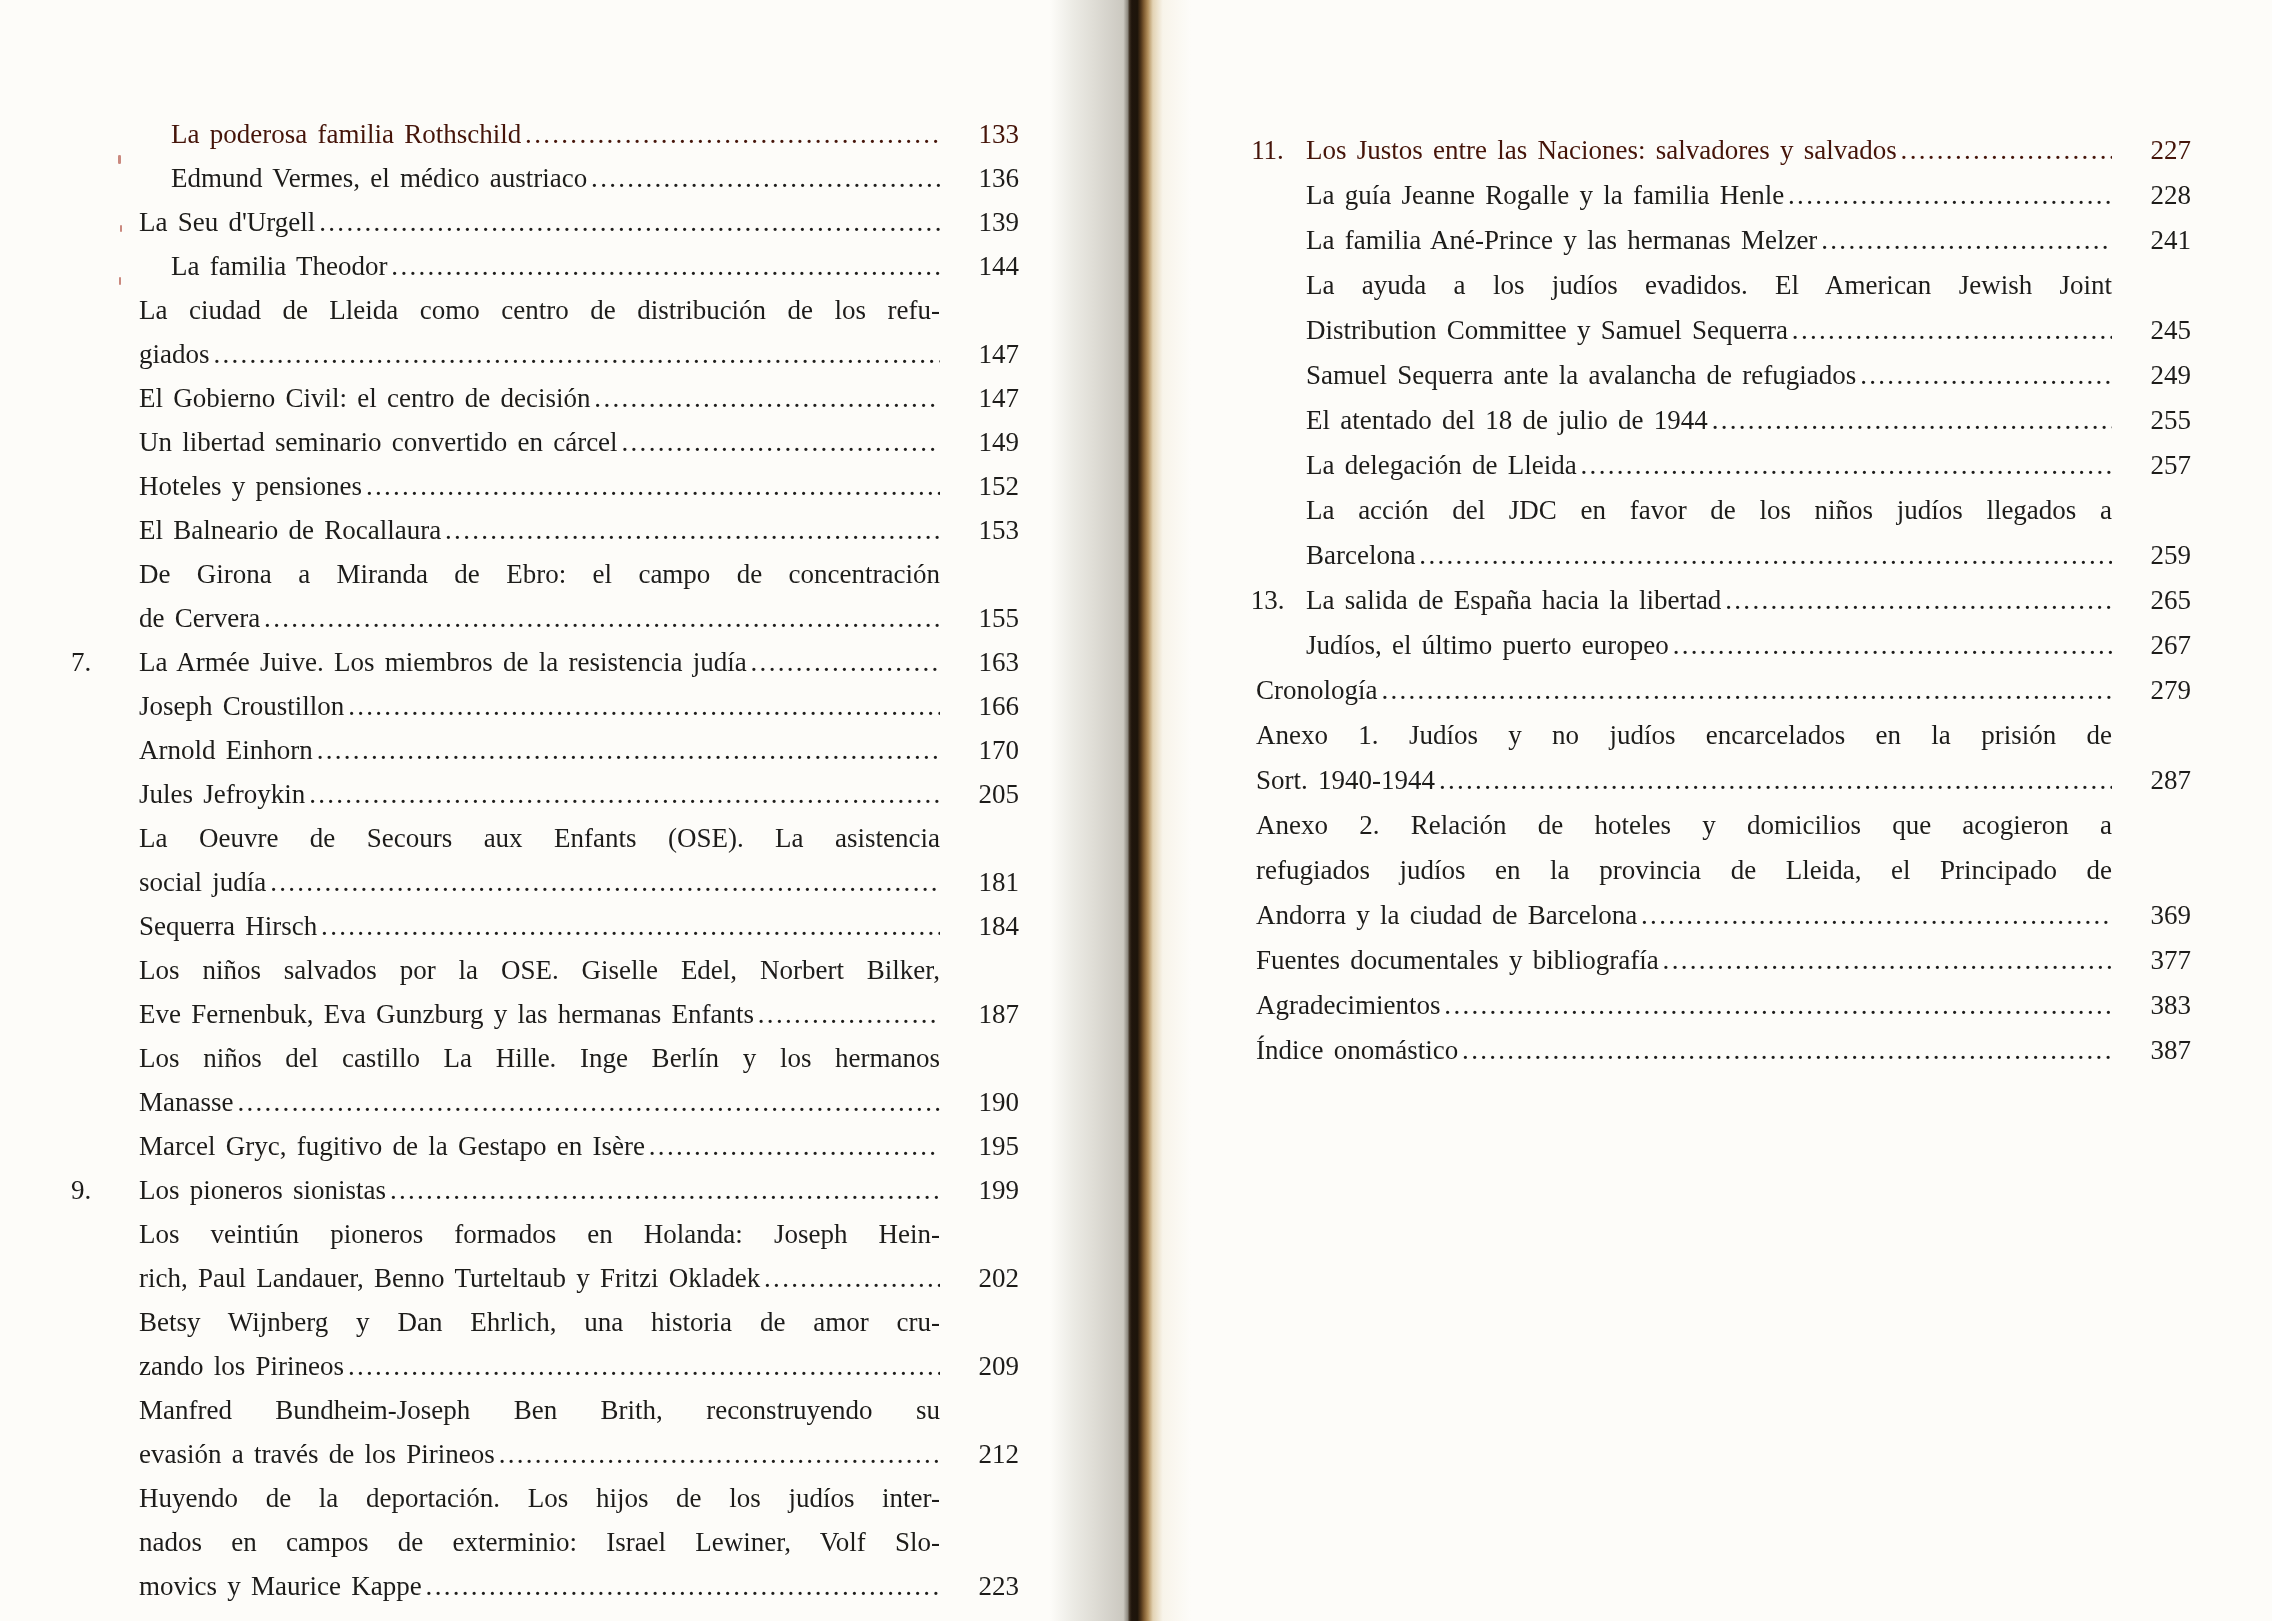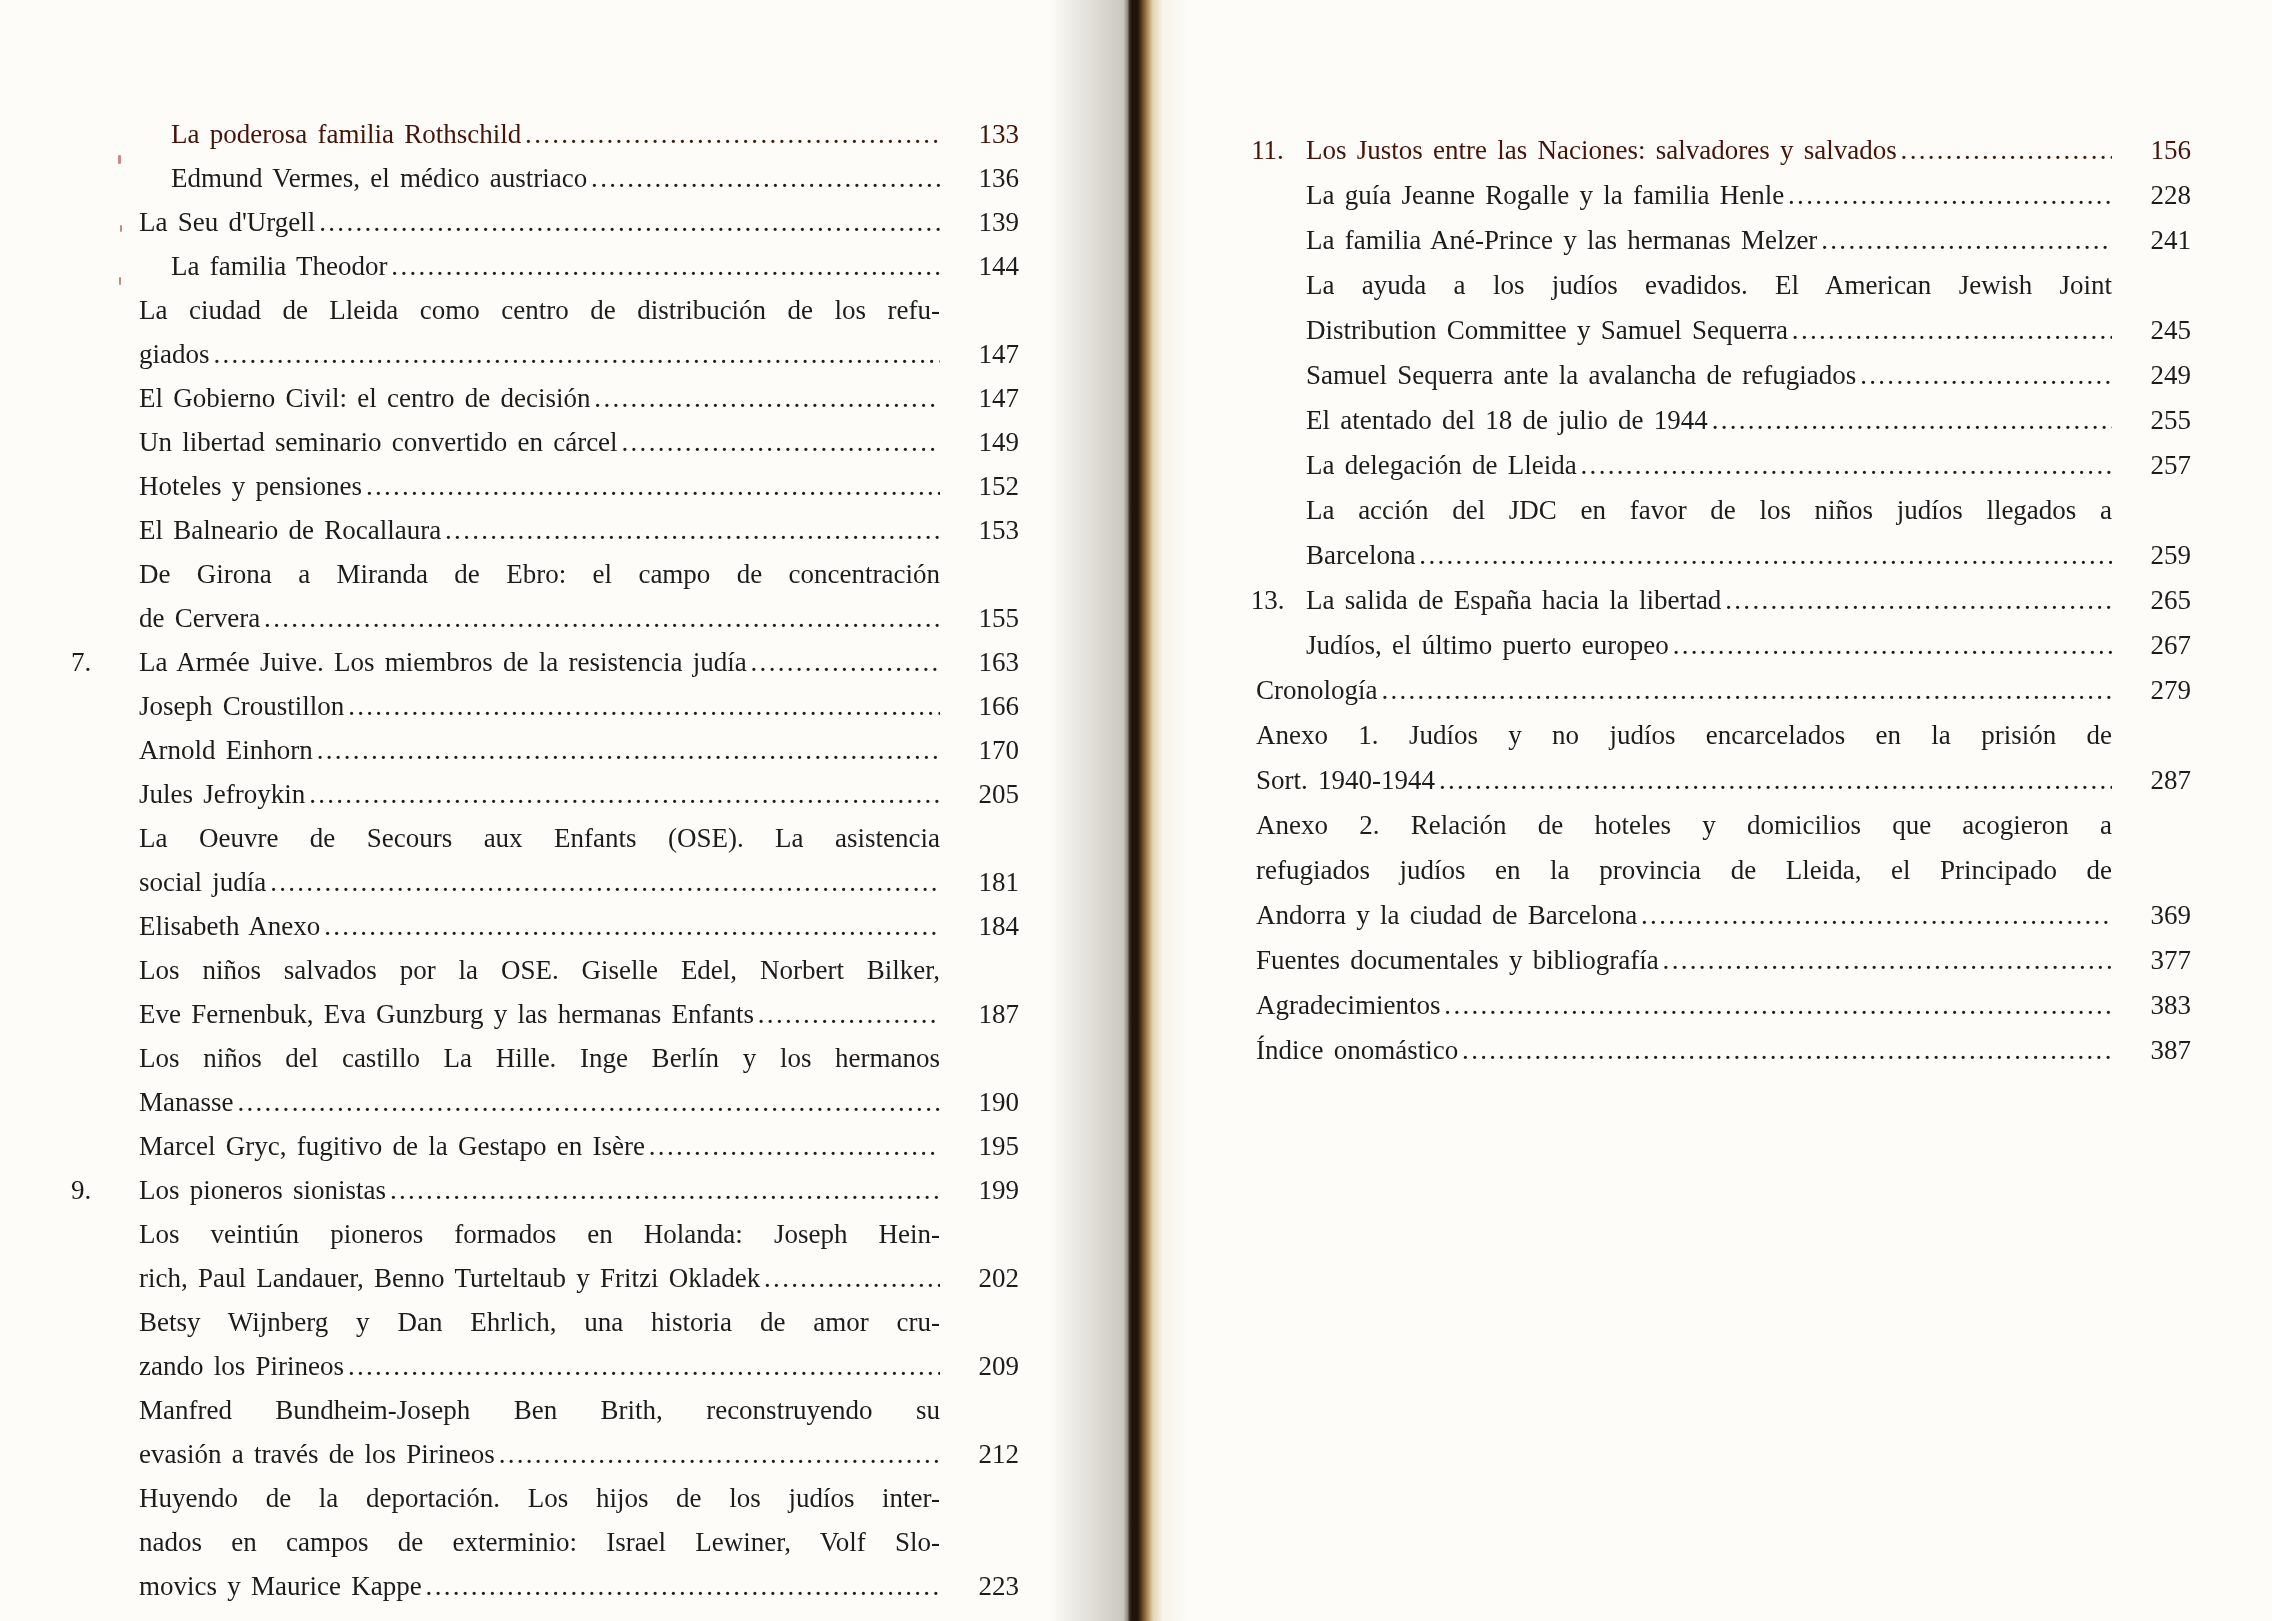--- a/index.html
+++ b/index.html
@@ -150,21 +150,21 @@
       <span class="lead"></span>
       <span class="pg">205</span>
     </div>
     <div class="row cont"><span>La Oeuvre de Secours aux Enfants (OSE). La asistencia</span></div>
     <div class="row last">
       <span class="txt">social judía</span>
       <span class="lead"></span>
       <span class="pg">181</span>
     </div>
     <div class="row last">
-      <span class="txt">Elisabeth Anexo</span>
+      <span class="txt">Sequerra Hirsch</span>
       <span class="lead"></span>
       <span class="pg">184</span>
     </div>
     <div class="row cont"><span>Los niños salvados por la OSE. Giselle Edel, Norbert Bilker,</span></div>
     <div class="row last">
       <span class="txt">Eve Fernenbuk, Eva Gunzburg y las hermanas Enfants</span>
       <span class="lead"></span>
       <span class="pg">187</span>
     </div>
     <div class="row cont"><span>Los niños del castillo La Hille. Inge Berlín y los hermanos</span></div>
@@ -208,21 +208,21 @@
       <span class="txt">movics y Maurice Kappe</span>
       <span class="lead"></span>
       <span class="pg">223</span>
     </div>
   </div>
 <div class="page pr" id="right-page">
     <div class="row last tint">
       <span class="chnum">11.</span>
       <span class="txt">Los Justos entre las Naciones: salvadores y salvados</span>
       <span class="lead"></span>
-      <span class="pg">156</span>
+      <span class="pg">227</span>
     </div>
     <div class="row last">
       <span class="txt">La guía Jeanne Rogalle y la familia Henle</span>
       <span class="lead"></span>
       <span class="pg">228</span>
     </div>
     <div class="row last">
       <span class="txt">La familia Ané-Prince y las hermanas Melzer</span>
       <span class="lead"></span>
       <span class="pg">241</span>

